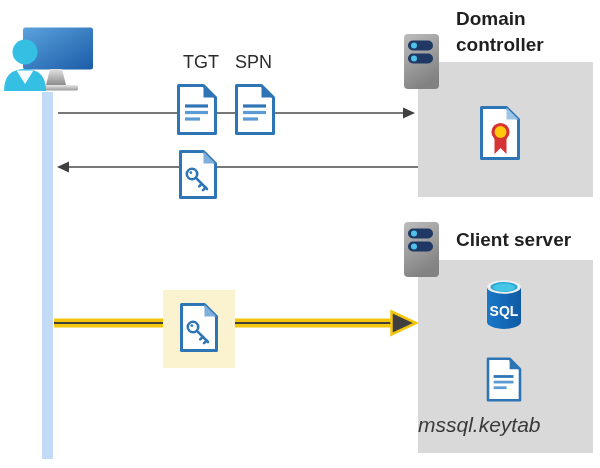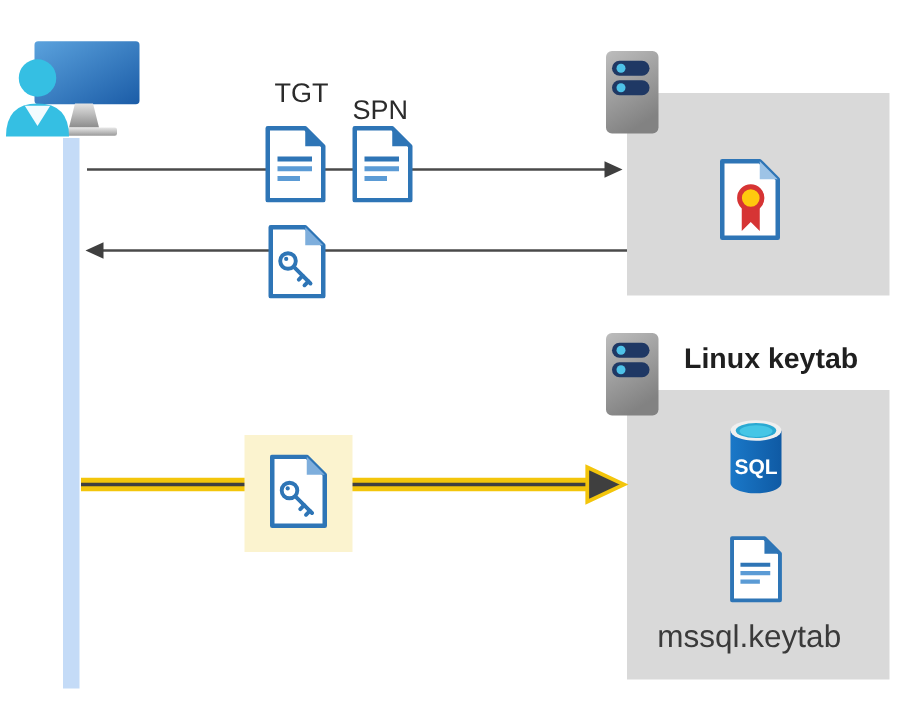--- a/index.html
+++ b/index.html
@@ -17,35 +17,35 @@
   #dc-box{left:418px;top:62px;width:175px;height:135px;background:#D9D9D9;}
   #linux-box{left:418px;top:260px;width:175px;height:193px;background:#D9D9D9;}
 
   #dc-server-icon{left:403px;top:33px;}
   #linux-server-icon{left:403px;top:221px;}
 
   #dc-title{left:456px;top:6px;width:125px;font-size:19px;line-height:26px;}
   #linux-title{left:456px;top:227px;width:140px;font-size:19px;line-height:26px;}
 
   #tgt-label{left:172px;top:52px;width:47px;text-align:right;font-size:18px;color:#2b2b2b;}
-  #spn-label{left:230px;top:52px;width:47px;text-align:center;font-size:18px;color:#2b2b2b;margin-top:11px;}
+  #spn-label{left:230px;top:52px;width:47px;text-align:center;font-size:18px;color:#2b2b2b;}
 
   #tgt-icon{left:175px;top:84px;}
   #spn-icon{left:233px;top:84px;}
   #keydoc1-icon{left:177px;top:150px;}
 
   #arrow-layer{left:0;top:0;}
 
   #highlight-box{left:163px;top:290px;width:72px;height:78px;background:#FBF3CF;}
   #keydoc2-icon{left:178px;top:303px;}
 
   #cert-icon{left:478px;top:106px;}
   #sql-icon{left:484px;top:278px;}
   #keytab-icon{left:485px;top:356px;}
-  #keytab-label{left:418px;top:413px;width:163px;text-align:center;font-size:21px;color:#3a3a3a;}
+  #keytab-label{left:418px;top:413px;width:163px;text-align:left;font-size:21px;color:#3a3a3a;font-style:italic;}
 </style>
 </head>
 <body>
 
 <div id="canvas">
 
   <div id="lifeline" class="abs"></div>
 
   <div id="dc-box" class="abs"></div>
   <div id="linux-box" class="abs"></div>
@@ -128,20 +128,21 @@
     <polygon points="26.5,1.5 38.5,13.5 26.5,13.5" fill="#7EAEDC"></polygon>
     <g stroke="#2E75B6" stroke-width="2.6" fill="none" stroke-linecap="round">
       <circle cx="15" cy="24" r="5.2"></circle>
       <path d="M18.9,27.9 L30,39"></path>
       <path d="M24.8,33.8 l-2.6,2.6"></path>
       <path d="M28.6,37.6 l-2.6,2.6"></path>
     </g>
     <circle cx="13.8" cy="22.6" r="1.4" fill="#2E75B6"></circle>
   </svg>
 
+  <div id="dc-title" class="abs title">Domain controller</div>
 
   <svg id="dc-server-icon" class="abs" width="37" height="57" viewBox="0 0 37 57">
     <defs>
       <linearGradient id="gSrv1" x1="0" y1="0" x2="0.4" y2="1">
         <stop offset="0" stop-color="#BDBDBD"></stop>
           <stop offset="1" stop-color="#828282"></stop>
       </linearGradient>
     </defs>
     <rect x="1" y="1" width="35" height="55" rx="4" fill="url(#gSrv1)"></rect>
     <rect x="5" y="7.5" width="25" height="10" rx="5" fill="#1F3864"></rect>
@@ -150,21 +151,21 @@
     <circle cx="11" cy="25.5" r="3" fill="#4EC2E8"></circle>
   </svg>
 
   <svg id="cert-icon" class="abs" width="44" height="54" viewBox="0 0 44 54">
     <path d="M3.5,1.5 h25 l12,12 v39 h-37 z" fill="#ffffff" stroke="#2E75B6" stroke-width="3" stroke-linejoin="round"></path>
     <polygon points="28.5,1.5 40.5,13.5 28.5,13.5" fill="#9DC3E6"></polygon>
     <polygon points="16.5,30 28.5,30 28.5,48 22.5,42 16.5,48" fill="#D63434"></polygon>
     <circle cx="22.5" cy="26" r="7.5" fill="#FFC90E" stroke="#D63434" stroke-width="3.2"></circle>
   </svg>
 
-  <div id="linux-title" class="abs title">Linux keytab</div>
+  <div id="linux-title" class="abs title">Client server</div>
 
   <svg id="linux-server-icon" class="abs" width="37" height="57" viewBox="0 0 37 57">
     <defs>
       <linearGradient id="gSrv2" x1="0" y1="0" x2="0.4" y2="1">
         <stop offset="0" stop-color="#BDBDBD"></stop>
           <stop offset="1" stop-color="#828282"></stop>
       </linearGradient>
     </defs>
     <rect x="1" y="1" width="35" height="55" rx="4" fill="url(#gSrv2)"></rect>
     <rect x="5" y="7.5" width="25" height="10" rx="5" fill="#1F3864"></rect>

